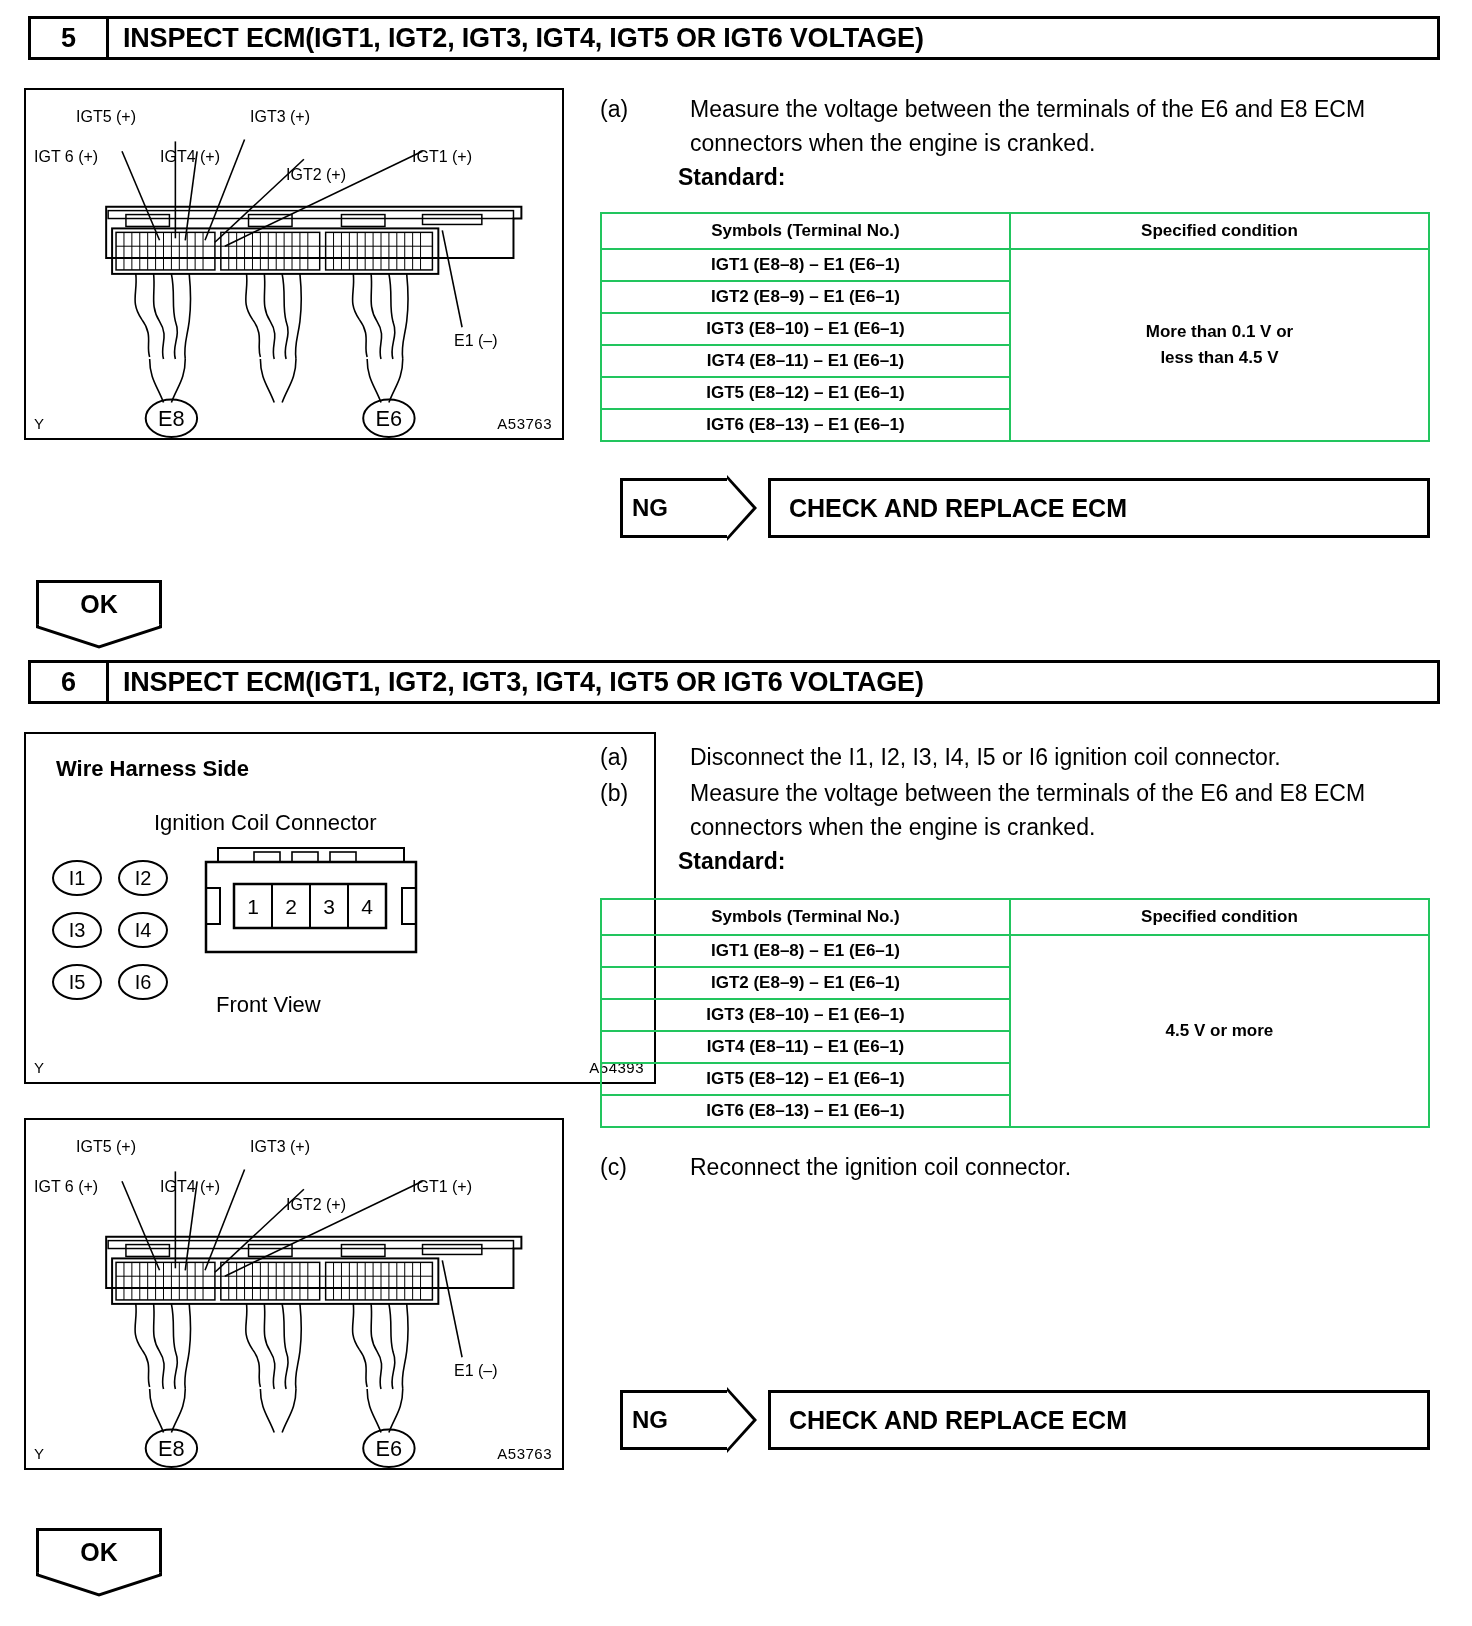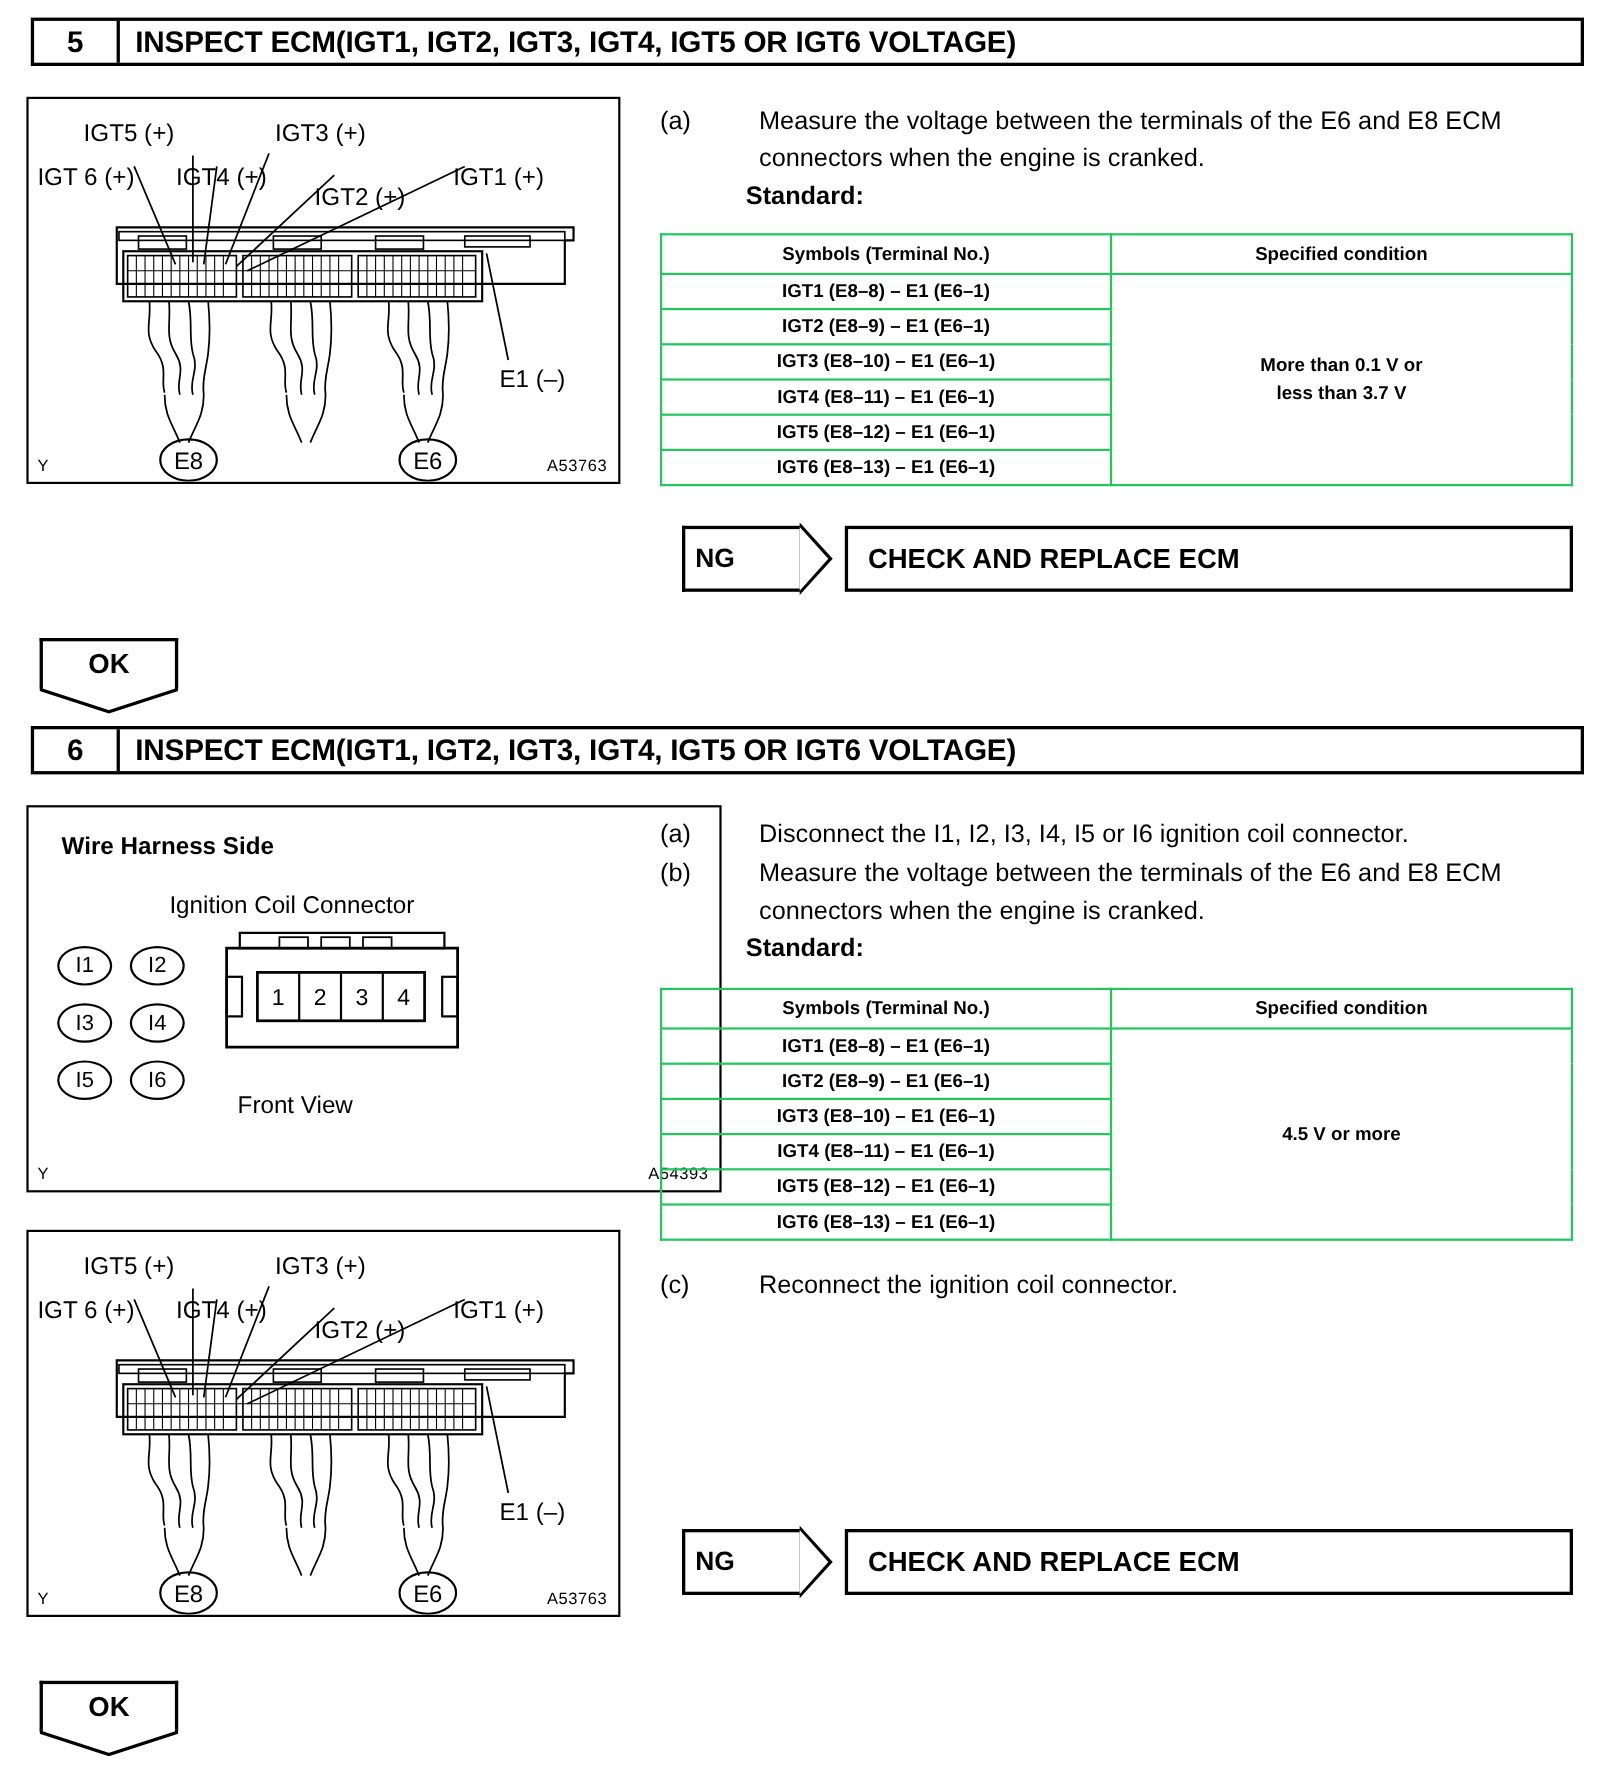--- a/index.html
+++ b/index.html
@@ -203,21 +203,21 @@
   .ok-tag .ok-point {
     position: absolute;
     left: 0;
     top: 43px;
     width: 126px;
     height: 26px;
   }
 
   
   .ecm-fig { position: absolute; left: 0; top: 0; width: 100%; height: 100%; }
-  .lblpos { position: absolute; font-size: 22px; white-space: nowrap; }
+  .lblpos { position: absolute; font-size: 16px; white-space: nowrap; }
 
   
   .whs-title {
     position: absolute;
     left: 30px; top: 22px;
     font-size: 22px;
     font-weight: bold;
   }
   .icc-title {
     position: absolute;
@@ -359,21 +359,21 @@
   <table class="spec" style="left:600px; top:212px; width:830px;">
     <tbody>
         <tr>
       <th>Symbols (Terminal No.)</th>
       <th>Specified condition</th>
     </tr>
     <tr>
       <td class="sym">IGT1 (E8–8) – E1 (E6–1)</td>
       <td class="cond" rowspan="6">
         <div>More than 0.1 V or</div>
-        <div>less than 3.7 V</div>
+        <div>less than 4.5 V</div>
       </td>
     </tr>
     <tr>
           <td class="sym">IGT2 (E8–9) – E1 (E6–1)</td>
         </tr>
     <tr>
           <td class="sym">IGT3 (E8–10) – E1 (E6–1)</td>
         </tr>
     <tr>
           <td class="sym">IGT4 (E8–11) – E1 (E6–1)</td>

